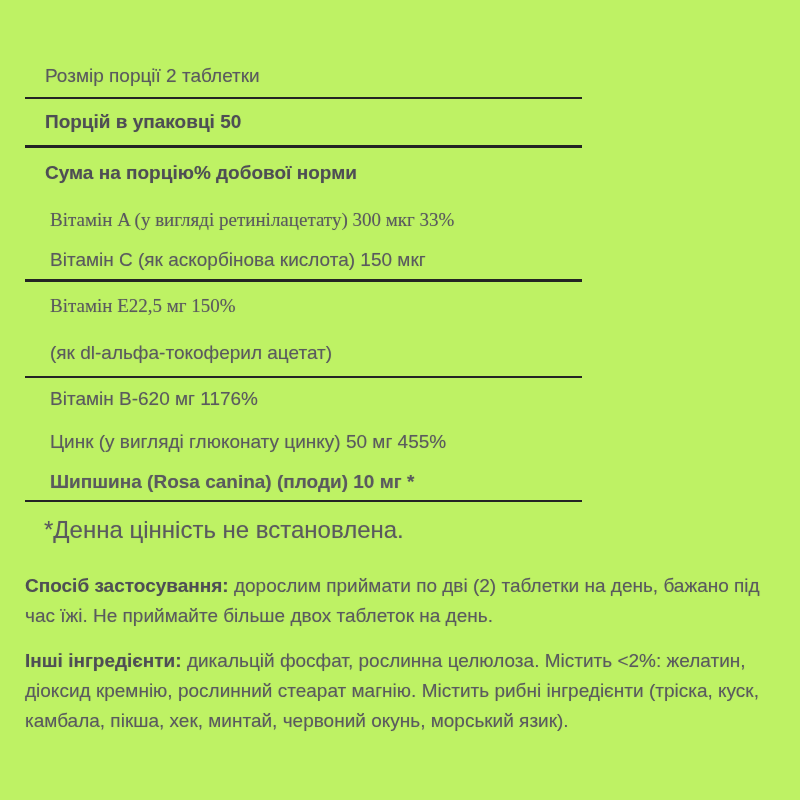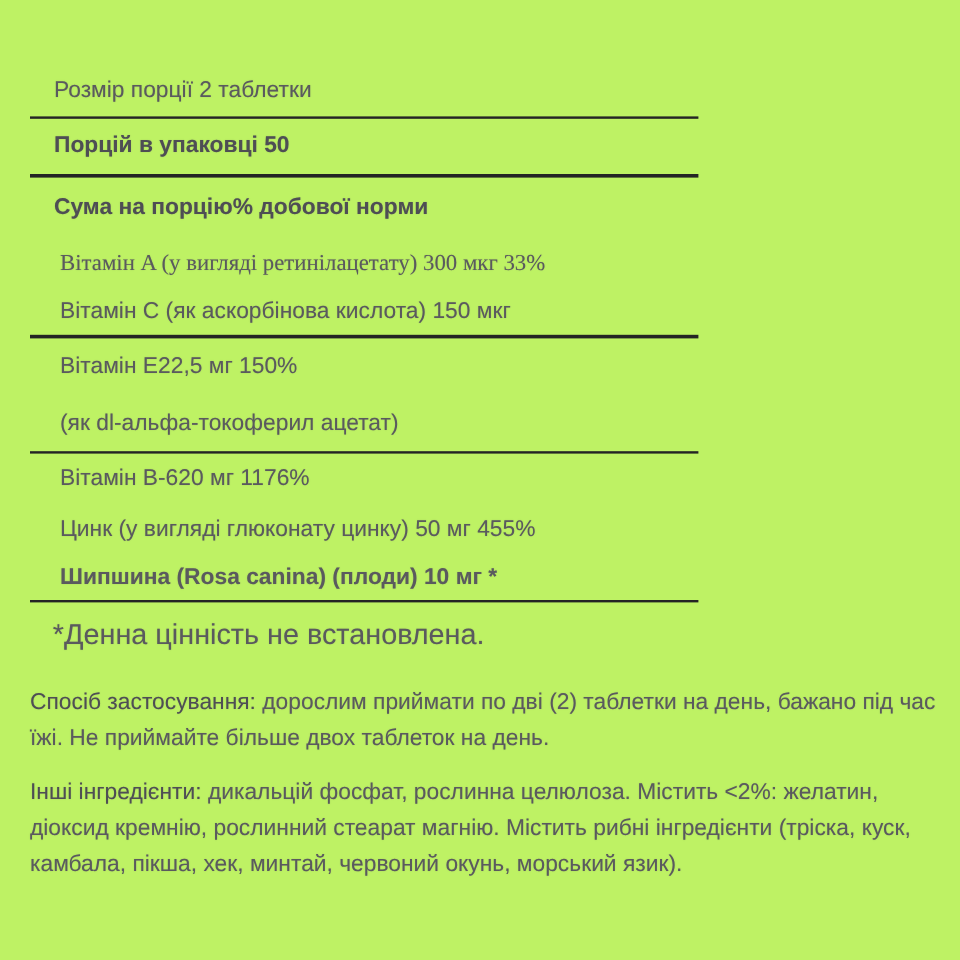--- a/index.html
+++ b/index.html
@@ -39,42 +39,42 @@
     margin: 0;
     width: 557px;
   }
   .rule.thick { height: 3px; }
   
   .rh-serving   { height: 42px; }
   .rh-servings  { height: 46px; }
   .rh-cols      { height: 50px; }
   .rh-vitA      { height: 43px; font-family: Liberation Serif, serif; }
   .rh-vitC      { height: 38px; }
-  .rh-vitE      { height: 48px; }
+  .rh-vitE      { height: 48px; font-family: Liberation Serif, serif; }
   .rh-vitEsub   { height: 46px; }
   .rh-b6        { height: 42px; }
   .rh-b6sub     { height: 42px; }
   .rh-zinc      { height: 44px; text-align: center; }
   .rh-rose      { height: 36px; font-weight: bold; }
   .footnote {
     margin-top: 14px;
     padding-left: 19px;
     font-size: 24px;
     color: #5a5a5e;
   }
   .para {
     width: 765px;
     margin: 27px 0 0 0;
     font-size: 19px;
     line-height: 30px;
     color: #5a5a5e;
     text-shadow: 0 0 1px rgba(90,90,94,0.35);
   }
   .para.other { margin-top: 15px; }
-  .para b { font-weight: 400; color: #4e4e54; }
+  .para b { font-weight: 700; color: #4e4e54; }
 </style>
 </head>
 <body>
 
 <div class="sheet">
 
   <div class="facts">
 
     <div class="row lead rh-serving">Розмір порції 2 таблетки</div>
 

